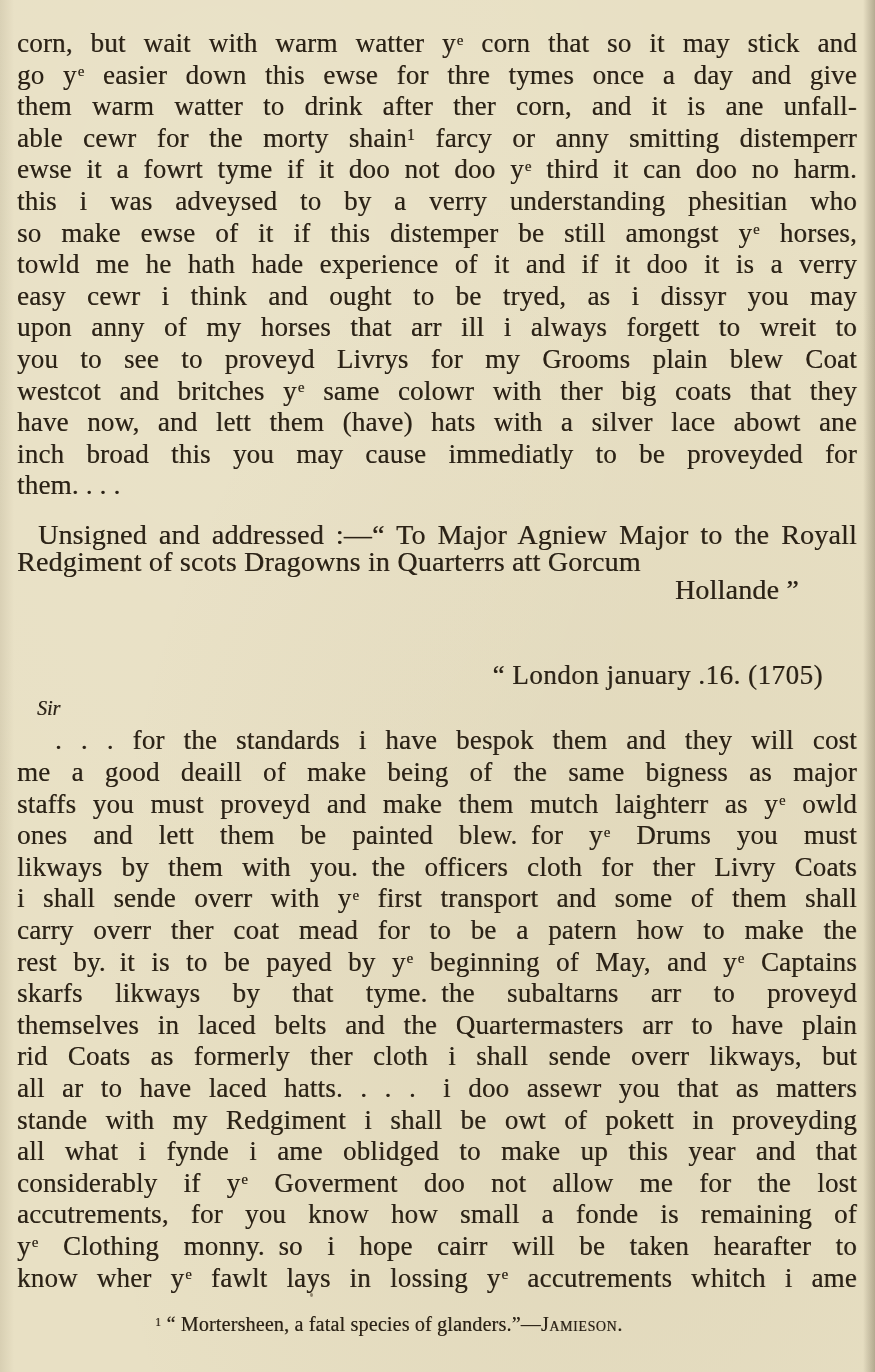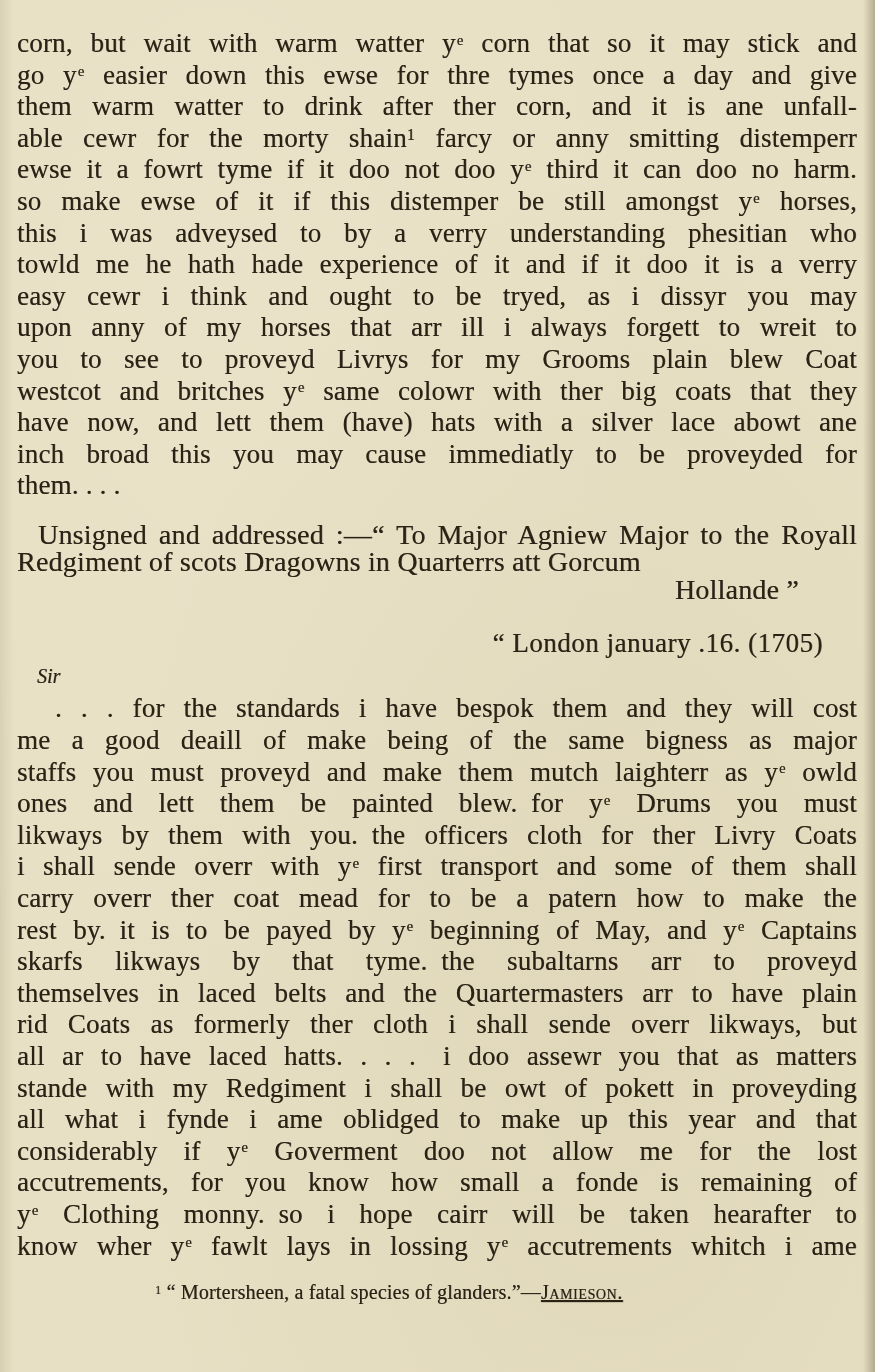--- a/index.html
+++ b/index.html
@@ -32,51 +32,51 @@
   .nojust-last .tline:last-child{ text-align-last:left; }
   .indent-first .tline:first-child{ text-indent:38px; }
 
   .editor-note{ margin-top:19px; font-size:28px; letter-spacing:0.2px; }
   .note-line{ height:27.5px; line-height:27.5px; }
   .note-line.just{ text-align:justify; text-align-last:justify; }
   .note-line.indent{ text-indent:21px; }
   .note-line.right{ text-align:right; padding-right:58px; }
 
   .dateline{
-    margin-top:24px; font-size:27px; height:33px; line-height:33px;
+    margin-top:56px; font-size:27px; height:33px; line-height:33px;
     text-align:right; padding-right:34px; letter-spacing:0.5px;
   }
   .salutation{ font-size:20px; height:33px; line-height:33px; padding-left:20px;font-style:italic; }
 
   .footnote{
     margin-top:17px; font-size:20px; height:26px; line-height:26px;
     text-align:center; padding-right:96px; letter-spacing:0.2px;
   }
-  .smallcaps{ font-variant:small-caps; letter-spacing:0.6px;text-decoration:underline; }
+  .smallcaps{ font-variant:small-caps; letter-spacing:0.6px; }
 
   sup.sup-e{ font-size:0.55em; vertical-align:0.5em; line-height:0; margin-left:1px; }
   sup.sup-n{ font-size:0.6em; vertical-align:0.45em; line-height:0; }
 
   .speck{ position:absolute; background:rgba(72,60,40,0.55); border-radius:50%; }
   .speck-1{ left:122px; top:568px; width:4px; height:4px; }
   .speck-2{ left:310px; top:1293px; width:3px; height:4px; }
 </style>
 </head>
 <body>
 
 <div class="page ink">
 
   <div class="body-para nojust-last">
       <div class="tline">corn, but wait with warm watter y<sup class="sup-e">e</sup> corn that so it may stick and</div>
       <div class="tline">go y<sup class="sup-e">e</sup> easier down this ewse for thre tymes once a day and give</div>
       <div class="tline">them warm watter to drink after ther corn, and it is ane unfall-</div>
       <div class="tline">able cewr for the morty shain<sup class="sup-n">1</sup> farcy or anny smitting distemperr</div>
       <div class="tline">ewse it a fowrt tyme if it doo not doo y<sup class="sup-e">e</sup> third it can doo no harm.</div>
+      <div class="tline">this i was adveysed to by a verry understanding phesitian who</div>
       <div class="tline">so make ewse of it if this distemper be still amongst y<sup class="sup-e">e</sup> horses,</div>
-      <div class="tline">this i was adveysed to by a verry understanding phesitian who</div>
       <div class="tline">towld me he hath hade experience of it and if it doo it is a verry</div>
       <div class="tline">easy cewr i think and ought to be tryed, as i dissyr you may</div>
       <div class="tline">upon anny of my horses that arr ill i always forgett to wreit to</div>
       <div class="tline">you to see to proveyd Livrys for my Grooms plain blew Coat</div>
       <div class="tline">westcot and britches y<sup class="sup-e">e</sup> same colowr with ther big coats that they</div>
       <div class="tline">have now, and lett them (have) hats with a silver lace abowt ane</div>
       <div class="tline">inch broad this you may cause immediatly to be proveyded for</div>
       <div class="tline">them. . . .</div>
     </div>
 

